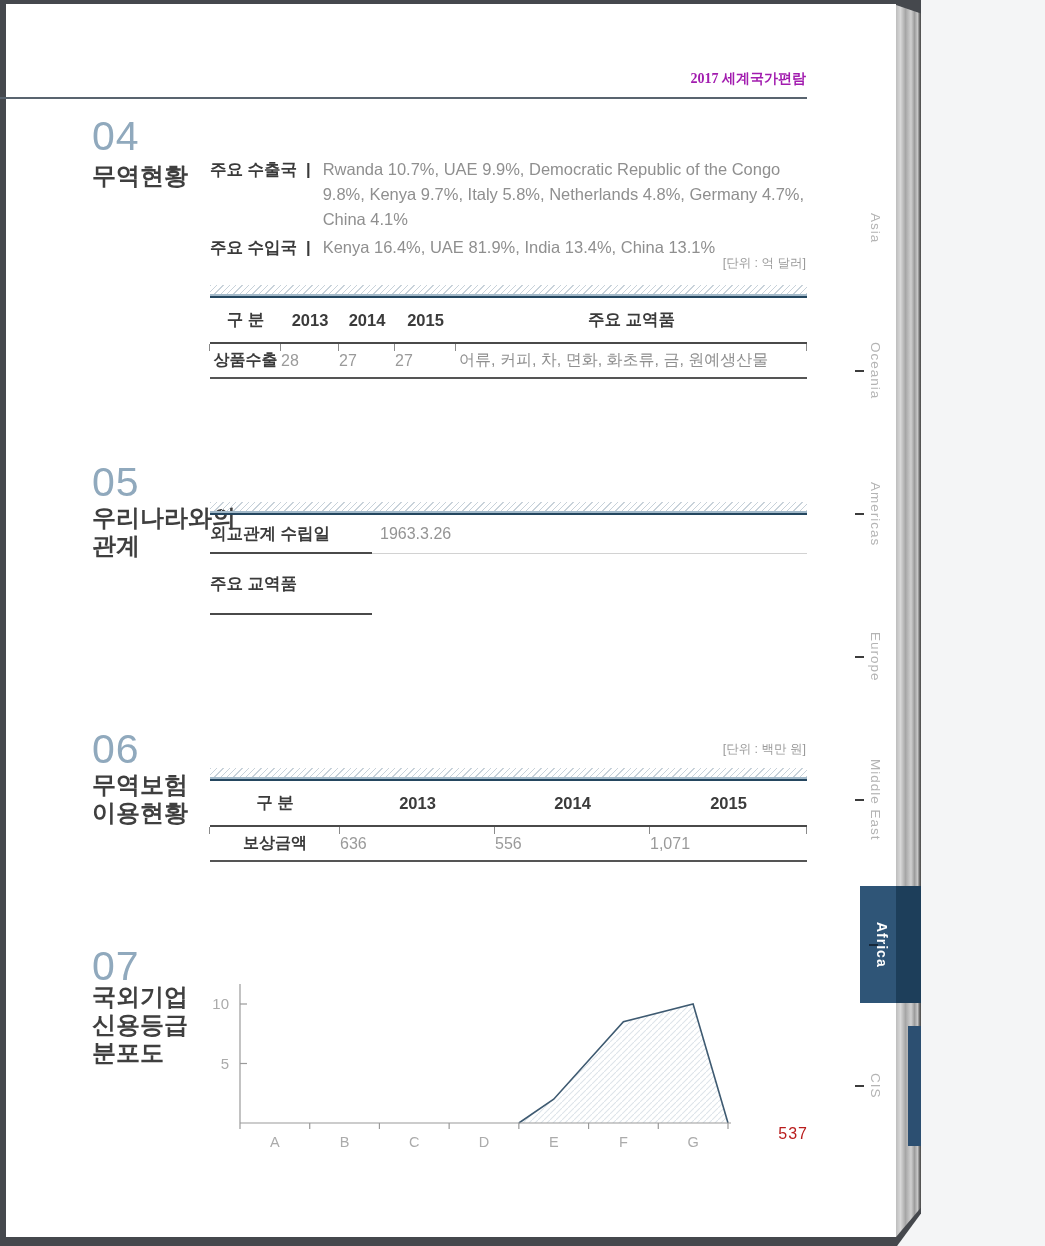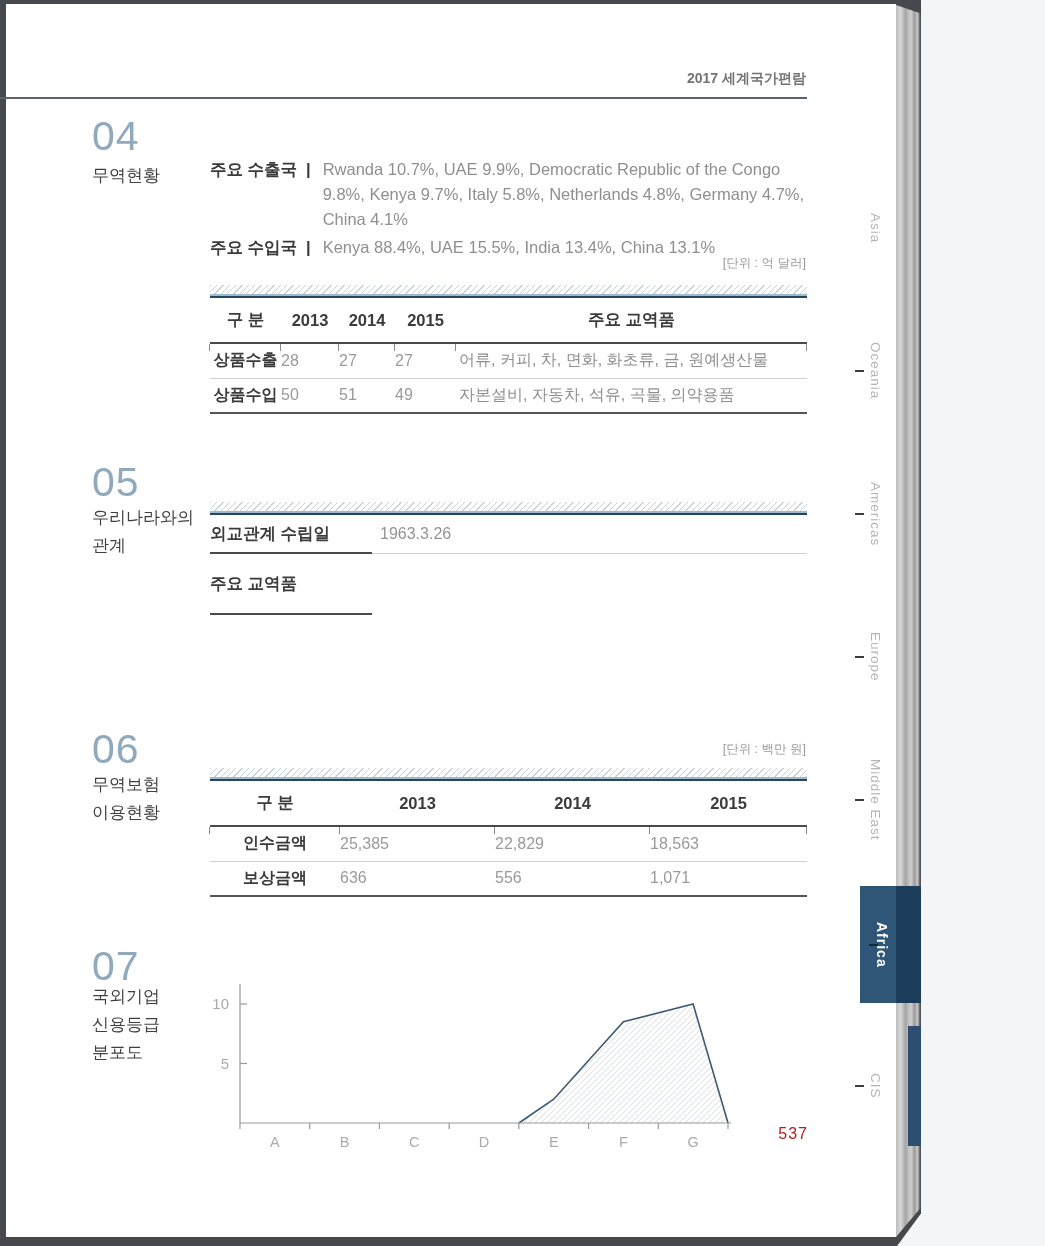--- a/index.html
+++ b/index.html
@@ -8,26 +8,26 @@
 
   
   .book-cover { position:absolute; left:0; top:0; width:921px; height:1246px; background:#45484d;
     clip-path:polygon(0 0,100% 0,100% 97.4%,97.4% 100%,0 100%); }
   .page { position:absolute; left:6px; top:4px; width:890px; height:1233px; background:#ffffff; }
   .edge-stack { position:absolute; left:896px; top:5px; width:25px; height:1232px;
     background:linear-gradient(to right,#bdbdbd,#d8d8d8 18%,#a6a6a6 38%,#d0d0d0 60%,#9c9c9c 74%,#c6c6c6 86%,#6f6f6f 94%,#474747 100%);
     clip-path:polygon(0 0,100% 0.7%,100% 97.6%,0 100%); z-index:1; }
 
   
-  .hdr-title { position:absolute; top:66px; right:90px; font-size:14px; font-weight:700; color:#737373; }
+  .hdr-title { position:absolute; top:66px; right:90px; font-size:14px; font-weight:700; color:#a21caf;font-family:Liberation Serif, serif; }
   .hdr-rule { position:absolute; left:-6px; top:93px; width:807px; height:2px; background:#59646f; }
 
   
   .sec-num { position:absolute; left:86px; font-size:41px; font-weight:100; color:#90a9bd; letter-spacing:1px; line-height:1; }
-  .sec-title { position:absolute; left:86px; font-size:17px; font-weight:400; color:#3f3f3f; line-height:28px; }
+  .sec-title { position:absolute; left:86px; font-size:24px; font-weight:700; color:#3f3f3f; line-height:28px; }
 
   
   .kv { position:absolute; left:204px; width:600px; display:flex; font-size:16.5px; line-height:25px; }
   .kv-label { flex:none; width:92px; font-weight:700; color:#3a3a3a; }
   .kv-pipe { flex:none; margin:0 12px 0 4px; font-weight:700; color:#3a3a3a; }
   .kv-value { flex:1; color:#8f8f8f; }
 
   .unit { position:absolute; right:90px; font-size:12.5px; color:#9a9a9a; }
 
   
@@ -96,21 +96,21 @@
     <div class="sec-title" id="title04">무역현황</div>
 
     <div class="kv" id="kv1">
       <span class="kv-label">주요 수출국</span>
       <span class="kv-pipe">|</span>
       <span class="kv-value">Rwanda 10.7%, UAE 9.9%, Democratic Republic of the Congo 9.8%, Kenya 9.7%, Italy 5.8%, Netherlands 4.8%, Germany 4.7%, China 4.1%</span>
     </div>
     <div class="kv" id="kv2">
       <span class="kv-label">주요 수입국</span>
       <span class="kv-pipe">|</span>
-      <span class="kv-value">Kenya 88.4%, UAE 15.5%, India 13.4%, China 13.1%</span>
+      <span class="kv-value">Kenya 16.4%, UAE 81.9%, India 13.4%, China 13.1%</span>
     </div>
 
     <div class="unit" id="unit04">[단위 : 억 달러]</div>
     <div class="band" id="band04"></div>
 
     <table class="t t04" id="t04">
       <colgroup>
           <col style="width:71px">
           <col style="width:58px">
           <col style="width:56px">
@@ -126,27 +126,20 @@
           <th>주요 교역품</th>
         </tr>
       </thead>
       <tbody>
         <tr>
           <td class="rowhead">상품수출</td>
           <td class="num">28</td>
           <td class="num">27</td>
           <td class="num">27</td>
           <td class="items">어류, 커피, 차, 면화, 화초류, 금, 원예생산물</td>
-        </tr>
-        <tr>
-          <td class="rowhead">상품수입</td>
-          <td class="num">50</td>
-          <td class="num">51</td>
-          <td class="num">49</td>
-          <td class="items">자본설비, 자동차, 석유, 곡물, 의약용품</td>
         </tr>
       </tbody>
     </table>
 
     <div class="sec-num" id="num05">05</div>
     <div class="sec-title" id="title05">
       <div>우리나라와의</div>
       <div>관계</div>
     </div>
     <div class="band" id="band05"></div>
@@ -178,26 +171,20 @@
         </colgroup>
       <thead>
         <tr>
           <th>구 분</th>
           <th>2013</th>
           <th>2014</th>
           <th>2015</th>
         </tr>
       </thead>
       <tbody>
-        <tr>
-          <td class="rowhead">인수금액</td>
-          <td class="num">25,385</td>
-          <td class="num">22,829</td>
-          <td class="num">18,563</td>
-        </tr>
         <tr>
           <td class="rowhead">보상금액</td>
           <td class="num">636</td>
           <td class="num">556</td>
           <td class="num">1,071</td>
         </tr>
       </tbody>
     </table>
 
     <div class="sec-num" id="num07">07</div>

